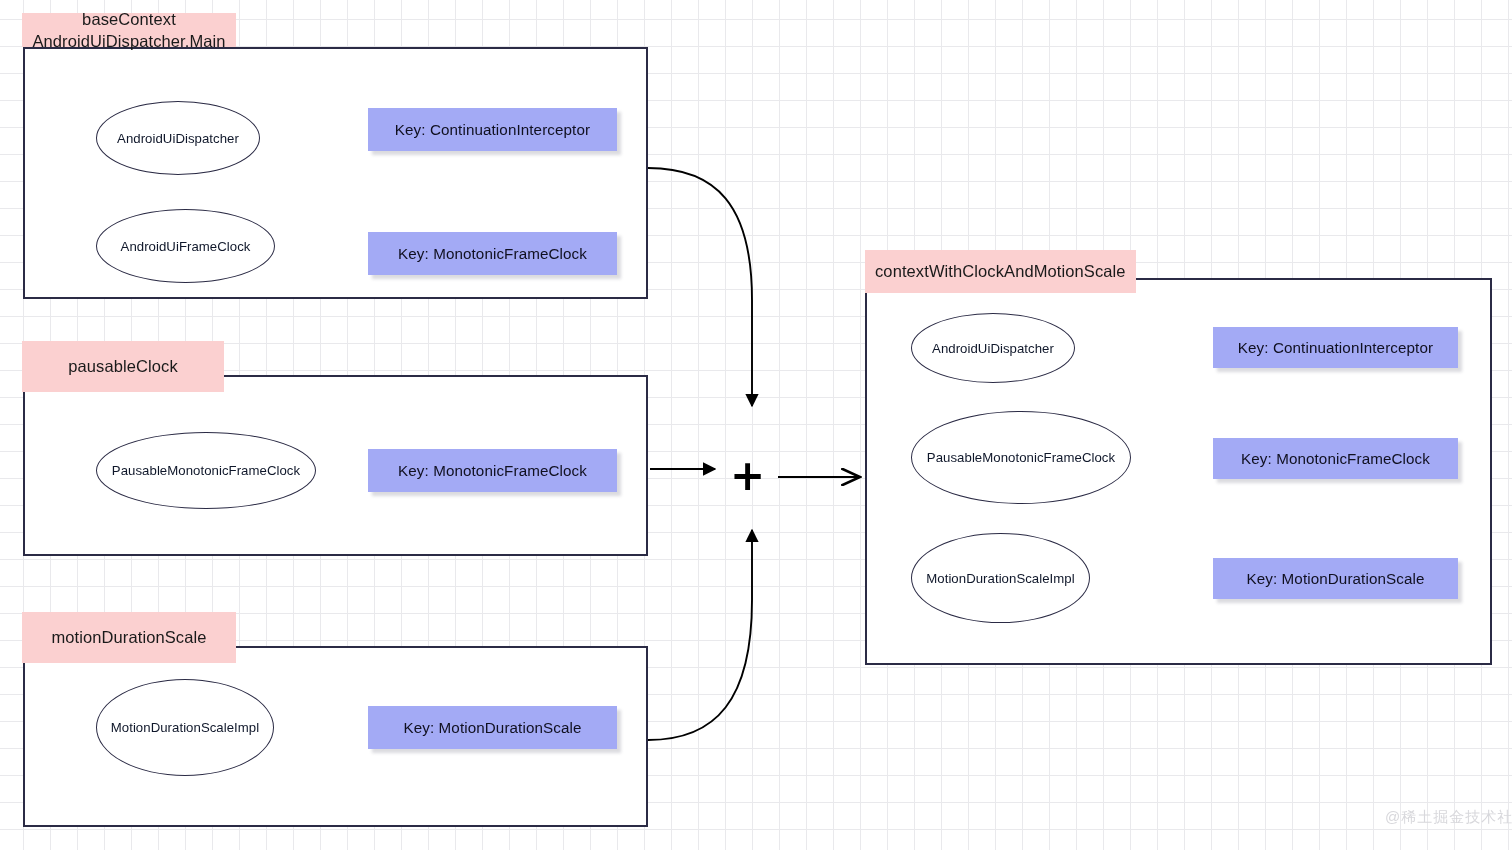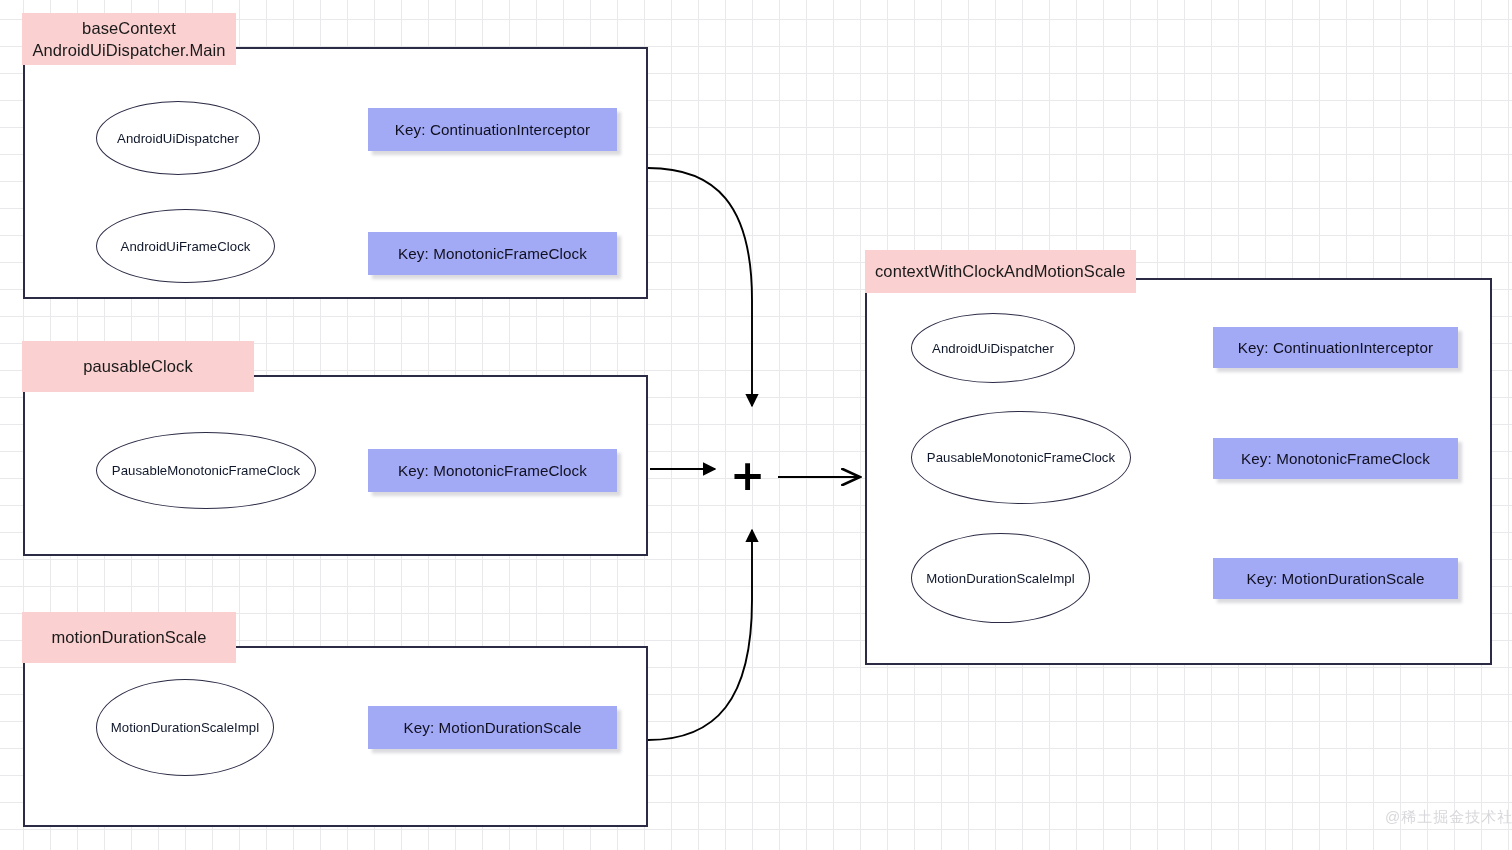--- a/index.html
+++ b/index.html
@@ -128,39 +128,39 @@
     <path d="M 648 168 C 716 168, 752 205, 752 300 L 752 406" fill="none" stroke="#000" stroke-width="1.9" marker-end="url(#solidhead)"></path>
 
     <path d="M 650 469 L 715 469" fill="none" stroke="#000" stroke-width="1.9" marker-end="url(#solidhead)"></path>
 
     <path d="M 648 740 C 716 740, 752 700, 752 600 L 752 530" fill="none" stroke="#000" stroke-width="1.9" marker-end="url(#solidhead)"></path>
 
     <path d="M 778 477 L 860 477" fill="none" stroke="#000" stroke-width="1.9" marker-end="url(#openhead)"></path>
   </svg>
 
   <div class="panel" style="left:23px; top:47px; width:625px; height:252px;"></div>
-  <div class="panel-label" style="left:22px; top:13px; width:214px; height:52px;">baseContext
+  <div class="panel-label" style="left:22px; top:13px; width:214px; height:34px;">baseContext
 AndroidUiDispatcher.Main</div>
 
   <div class="ellipse" style="left:96px; top:101px; width:164px; height:74px;">
     <span>AndroidUiDispatcher</span>
   </div>
   <div class="ellipse" style="left:96px; top:209px; width:179px; height:74px;">
     <span>AndroidUiFrameClock</span>
   </div>
 
   <div class="keybox" style="left:368px; top:108px; width:249px; height:43px;">
     <span>Key: ContinuationInterceptor</span>
   </div>
   <div class="keybox" style="left:368px; top:232px; width:249px; height:43px;">
     <span>Key: MonotonicFrameClock</span>
   </div>
 
   <div class="panel" style="left:23px; top:375px; width:625px; height:181px;"></div>
-  <div class="panel-label" style="left:22px; top:341px; width:232px; height:51px;">pausableClock</div>
+  <div class="panel-label" style="left:22px; top:341px; width:202px; height:51px;">pausableClock</div>
 
   <div class="ellipse" style="left:96px; top:432px; width:220px; height:77px;">
     <span>PausableMonotonicFrameClock</span>
   </div>
 
   <div class="keybox" style="left:368px; top:449px; width:249px; height:43px;">
     <span>Key: MonotonicFrameClock</span>
   </div>
 
   <div class="panel" style="left:23px; top:646px; width:625px; height:181px;"></div>

